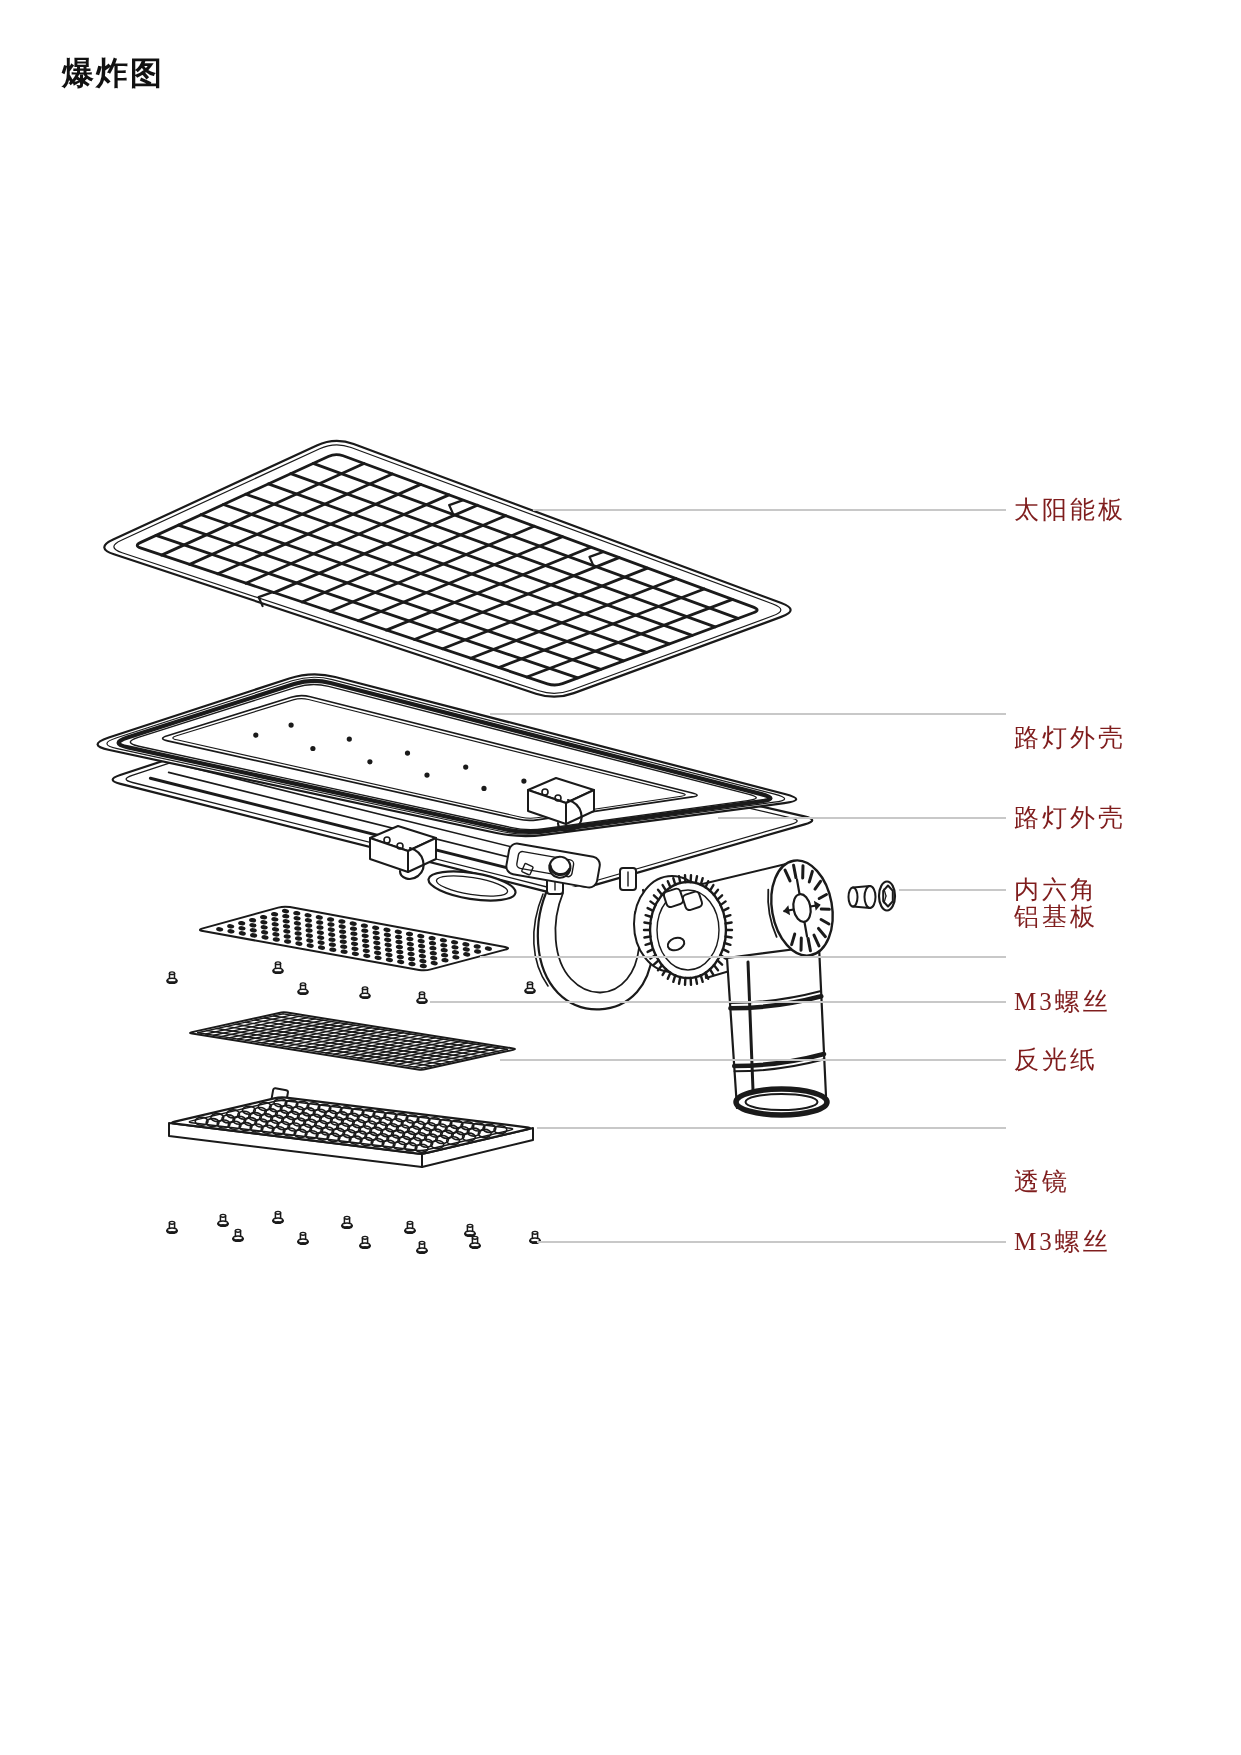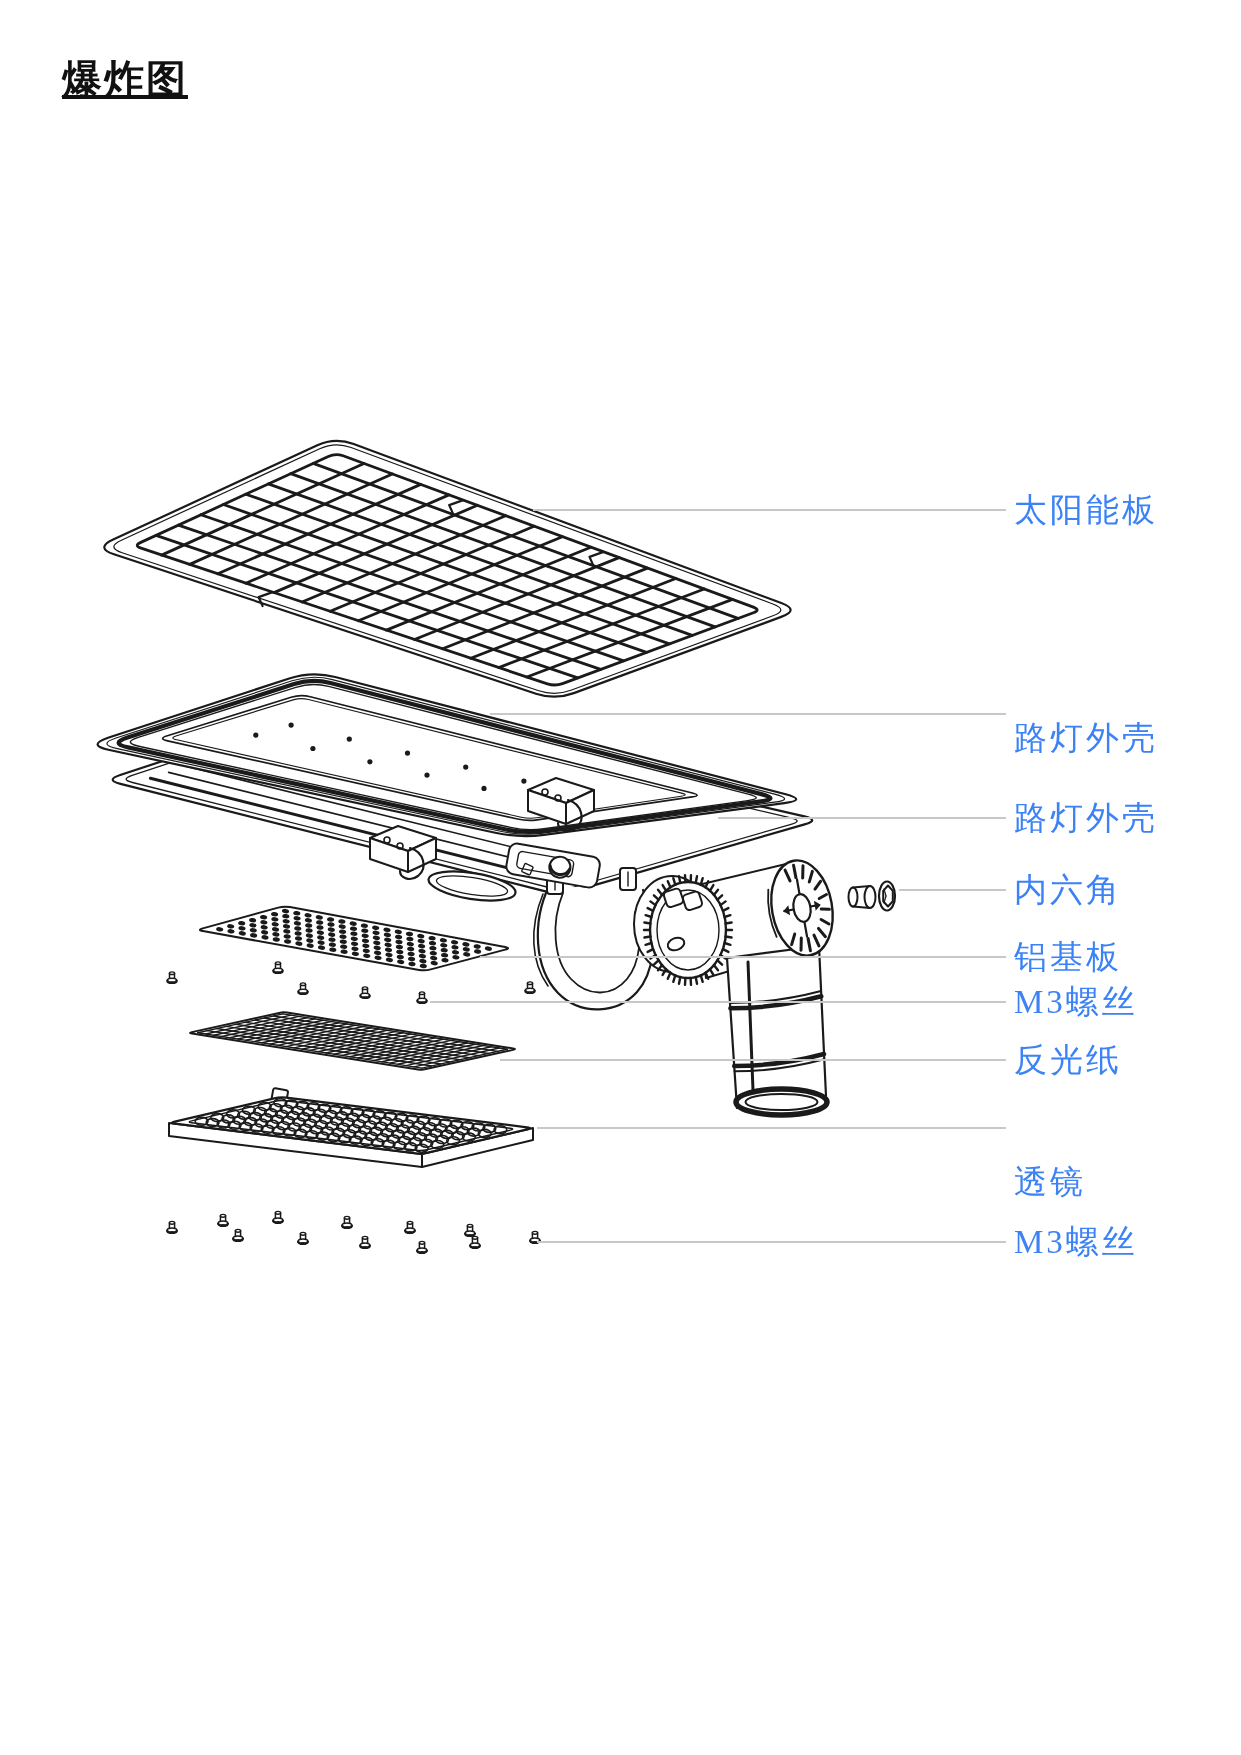--- a/index.html
+++ b/index.html
@@ -1,23 +1,23 @@
 <!DOCTYPE html>
 <html><head>
 <meta charset="utf-8">
 <style>
   html,body{margin:0;padding:0;background:#fff;}
   .page{position:relative;width:1241px;height:1755px;background:#fff;overflow:hidden;
         font-family:"Liberation Sans","DejaVu Sans",sans-serif;}
-  .title{position:absolute;left:62px;top:52px;margin:0;font-size:40px;font-weight:bold;
+  .title{position:absolute;left:62px;top:52px;margin:0;font-size:32px;font-weight:bold;
          color:#111;letter-spacing:2px;
-         font-family:"Liberation Sans","DejaVu Sans",sans-serif;text-decoration:underline;}
+         font-family:"Liberation Sans","DejaVu Sans",sans-serif;}
   #drawing{position:absolute;left:0;top:0;}
   .pl{position:absolute;left:1014px;font-family:"Liberation Serif","DejaVu Serif",serif;
-      font-size:33px;line-height:36px;color:#3b82f6;letter-spacing:3px;white-space:nowrap;}
+      font-size:25px;line-height:36px;color:#7f1d1d;letter-spacing:3px;white-space:nowrap;}
 </style>
 </head>
 <body>
 
 <div class="page">
   <h1 class="title">爆炸图</h1>
 
   <svg id="drawing" width="1241" height="1755" viewBox="0 0 1241 1755">
       <g>
         <path d="M120.5,783.9 Q105,780 120.2,775 L314.8,711 Q330,706 345.6,709.6 L804.4,816.4 Q820,820 804.6,824.4 L575.4,890.6 Q560,895 544.5,891.1 Z" fill="#fff" stroke="#1a1a1a" stroke-width="2.2" stroke-linejoin="round" stroke-linecap="round"></path>
@@ -683,19 +683,19 @@
         <line x1="537" y1="1128" x2="1006" y2="1128" stroke="#c8c8c8" stroke-width="2"></line>
         <line x1="537" y1="1242" x2="1006" y2="1242" stroke="#c8c8c8" stroke-width="2"></line>
       </g>
     </svg>
 
   <div>
     <div class="pl" style="top:492px">太阳能板</div>
     <div class="pl" style="top:720px">路灯外壳</div>
     <div class="pl" style="top:800px">路灯外壳</div>
     <div class="pl" style="top:872px">内六角</div>
-    <div class="pl" style="top:939px">铝基板</div>
+    <div class="pl" style="top:899px">铝基板</div>
     <div class="pl" style="top:984px">M3螺丝</div>
     <div class="pl" style="top:1042px">反光纸</div>
     <div class="pl" style="top:1164px">透镜</div>
     <div class="pl" style="top:1224px">M3螺丝</div>
   </div>
 </div>
 
 </body></html>

